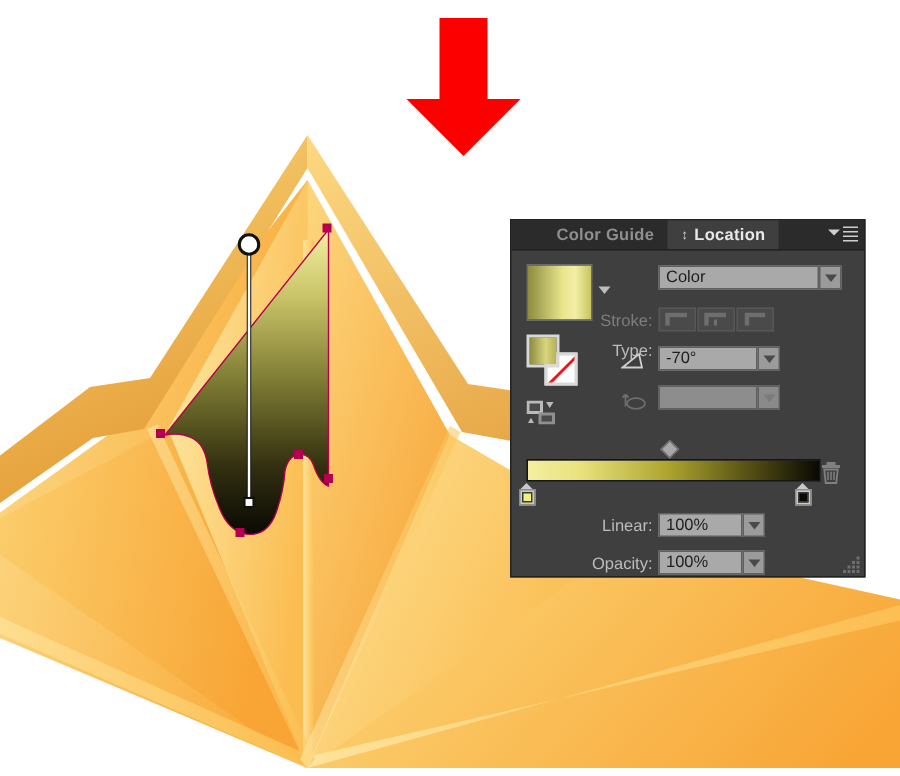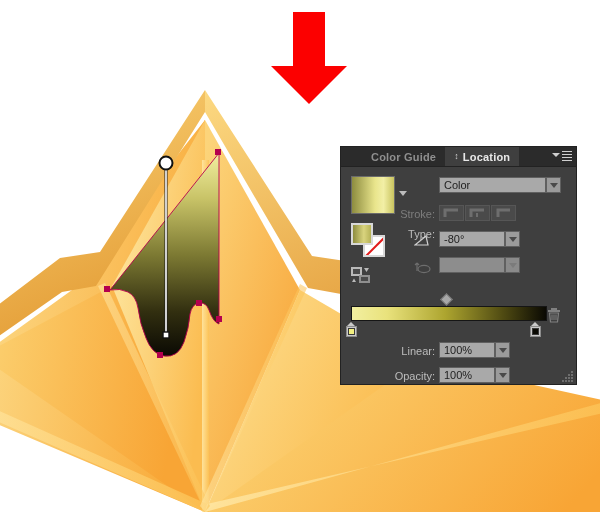--- a/index.html
+++ b/index.html
@@ -286,21 +286,21 @@
       <div class="sbtn" style="left:150px;top:38px;">
         <svg width="23" height="14" viewBox="0 0 23 14">
             <path d="M6 11 V4 H18" stroke="#6e6e6e" stroke-width="3" fill="none"></path>
           </svg>
       </div>
 
       <svg style="position:absolute;left:73px;top:66px;" width="16" height="14" viewBox="0 0 16 14">
         <path d="M1 12 L14 12 L12 3 Z" fill="none" stroke="#cfcfcf" stroke-width="1.2"></path>
       </svg>
       <div class="field" style="left:98px;top:64px;width:66px;">
-        <span>-80°</span>
+        <span>-70°</span>
       </div>
       <div class="fbtn" style="left:164px;top:64px;">
           <span class="caret"></span>
         </div>
 
       <svg style="position:absolute;left:73px;top:92px;" width="18" height="16" viewBox="0 0 18 16">
         <path d="M3 12 V4 M3 4 l-2 2 M3 4 l2 2" stroke="#6e6e6e" stroke-width="1.2" fill="none"></path>
         <ellipse cx="10" cy="10" rx="6" ry="3.6" fill="none" stroke="#6e6e6e" stroke-width="1.2"></ellipse>
       </svg>
       <div class="field dim" style="left:98px;top:90px;width:66px;">

